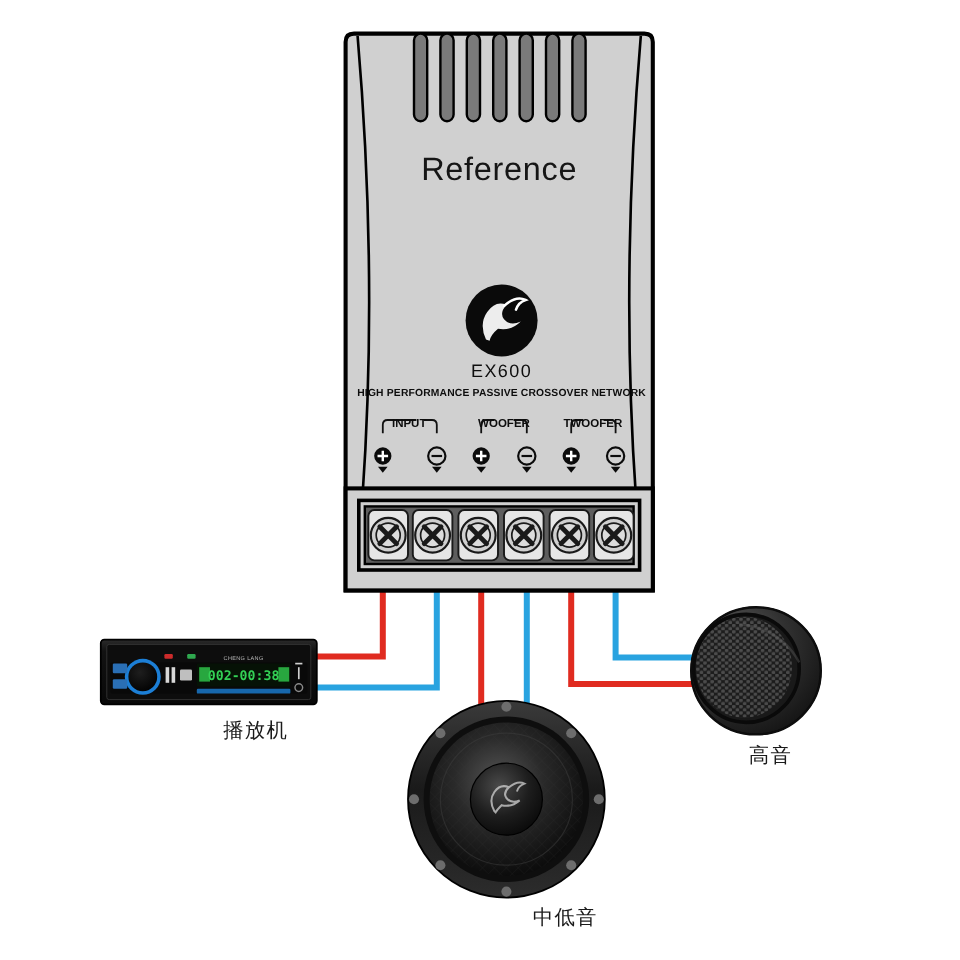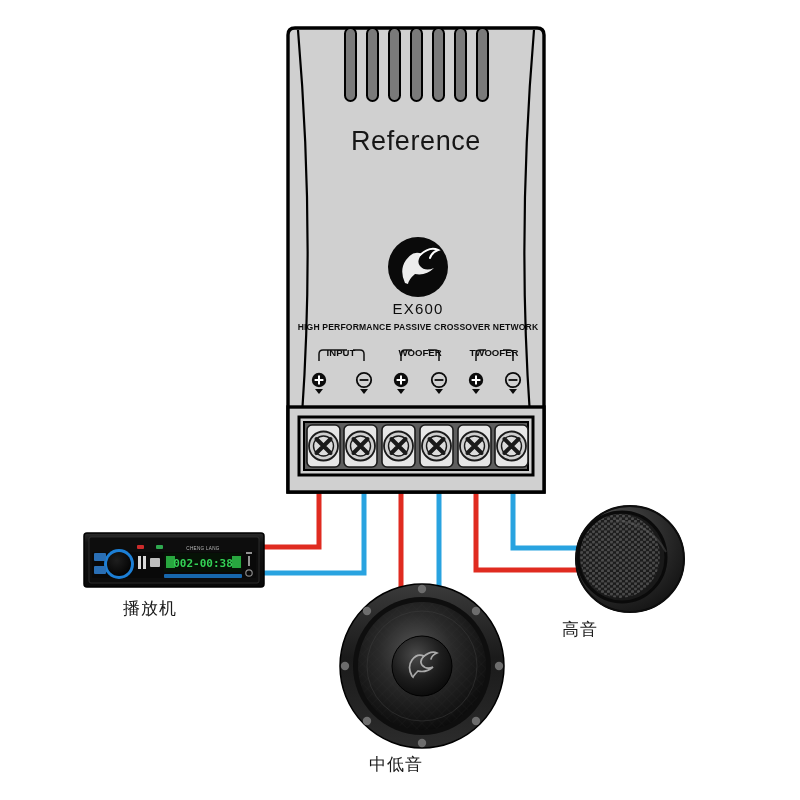--- a/index.html
+++ b/index.html
@@ -1,24 +1,24 @@
 <!DOCTYPE html>
 <html><head>
 <meta charset="utf-8">
 <style>
   html,body{margin:0;padding:0;background:#ffffff;}
   body{width:800px;height:800px;position:relative;overflow:hidden;
        font-family:"Liberation Sans","DejaVu Sans",sans-serif;}
   #stage{position:absolute;inset:0;width:800px;height:800px;margin-left:16px;}
   #stage svg{display:block;}
-  .cap{position:absolute;text-align:center;color:#1a1a1a;
+  .cap{position:absolute;text-align:right;color:#1a1a1a;
        font-family:"DejaVu Sans","Liberation Sans",sans-serif;
        font-size:17px;letter-spacing:1px;white-space:nowrap;}
   #cap-player{left:60px;top:597px;width:180px;}
-  #cap-woofer{left:306px;top:753px;width:180px;}
+  #cap-woofer{left:318px;top:753px;width:180px;}
   #cap-tweeter{left:500px;top:618px;width:160px;}
 </style>
 </head>
 <body>
 
 <div id="stage">
 <svg width="800" height="800" viewBox="0 0 800 800" xmlns="http://www.w3.org/2000/svg">
   <defs>
     <radialGradient id="coneGrad" cx="45%" cy="38%" r="68%">
       <stop offset="0%" stop-color="#555"></stop>

